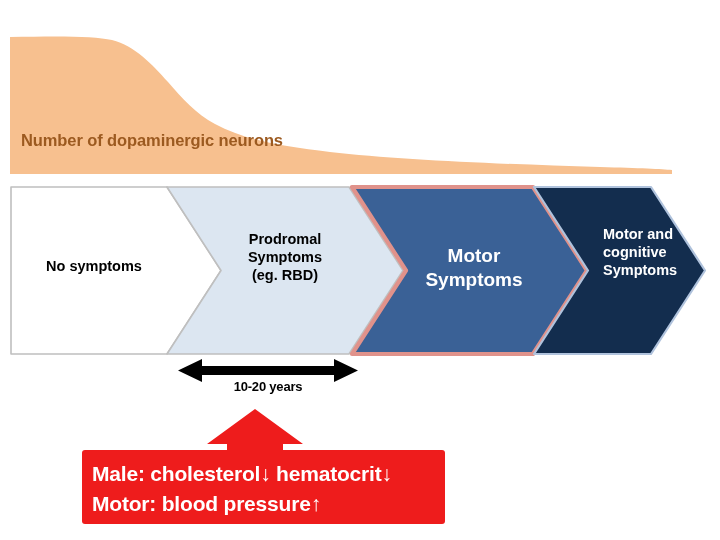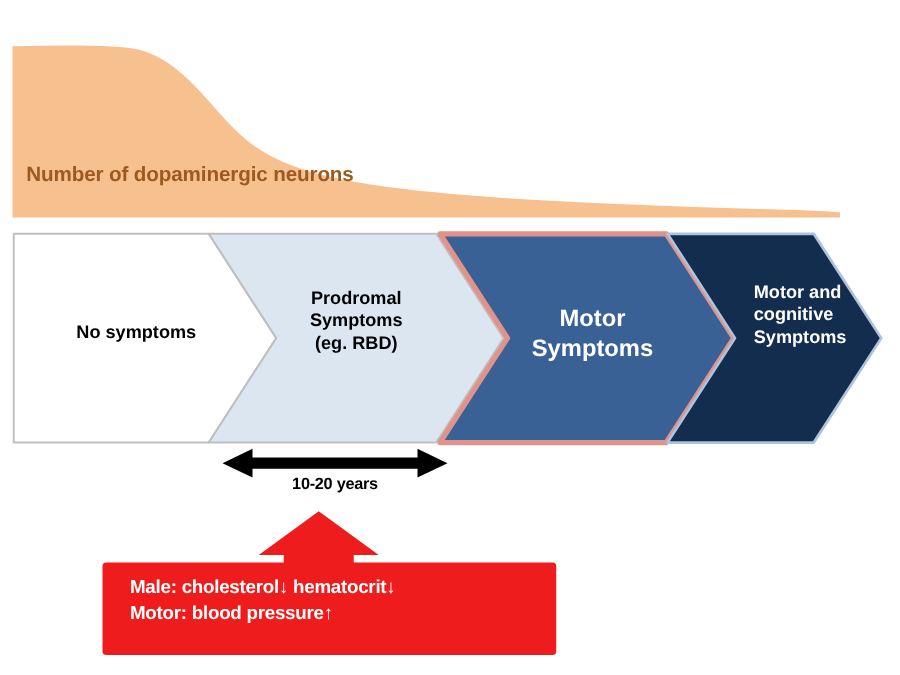--- a/index.html
+++ b/index.html
@@ -28,39 +28,39 @@
     position:absolute;
     text-align:center;
     font-weight:bold;
     line-height:1.24;
     white-space:pre-line;
     pointer-events:none;
   }
   .chev-text.dark{color:#000000;}
   .chev-text.light{color:#ffffff;}
 
-  #t-nosym{left:34px;top:258px;width:150px;font-size:14.5px;}
+  #t-nosym{left:19px;top:258px;width:150px;font-size:14.5px;}
   #t-prod {left:216px;top:231px;width:138px;font-size:14.5px;}
   #t-motor{left:404px;top:244px;width:140px;font-size:19px;}
   #t-motcog{left:603px;top:226px;width:128px;font-size:14.5px;text-align:left;}
 
   .years-label{
     position:absolute;
     left:178px;top:379px;width:180px;
     text-align:center;
     font-size:13px;
     font-weight:bold;
     color:#000;
     letter-spacing:-0.2px;
   }
 
   .callout-text{
     position:absolute;
-    left:104px;top:459px;width:350px;
-    font-size:15px;
+    left:92px;top:459px;width:350px;
+    font-size:21px;
     font-weight:bold;
     color:#ffffff;
     line-height:1.42;
     letter-spacing:-0.2px;
   }
   .callout-text div{white-space:nowrap;}
 </style>
 </head>
 <body>
 

